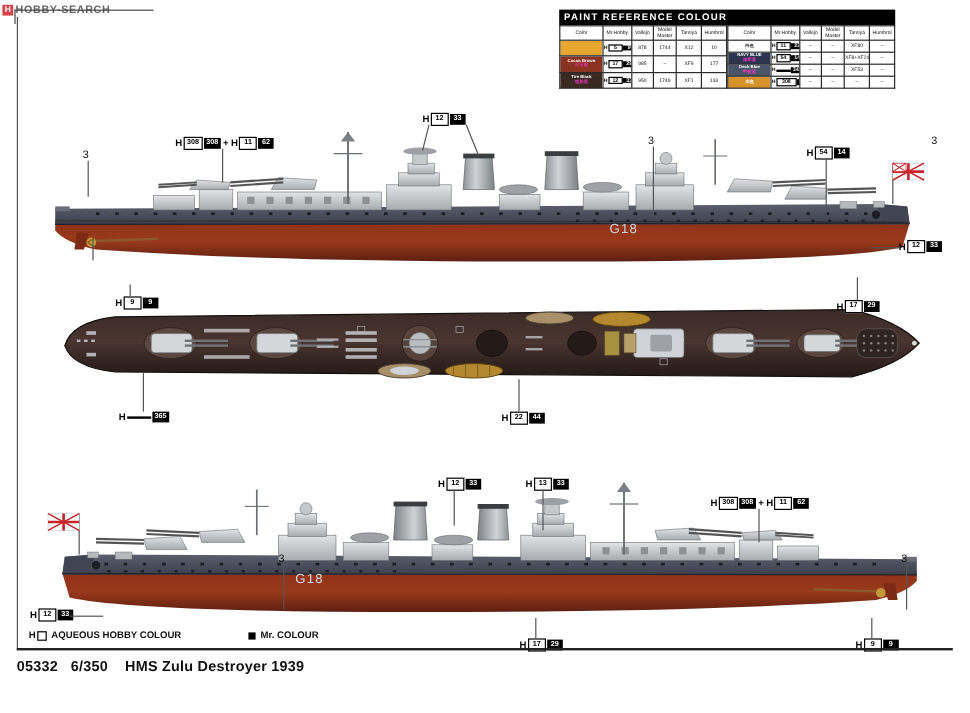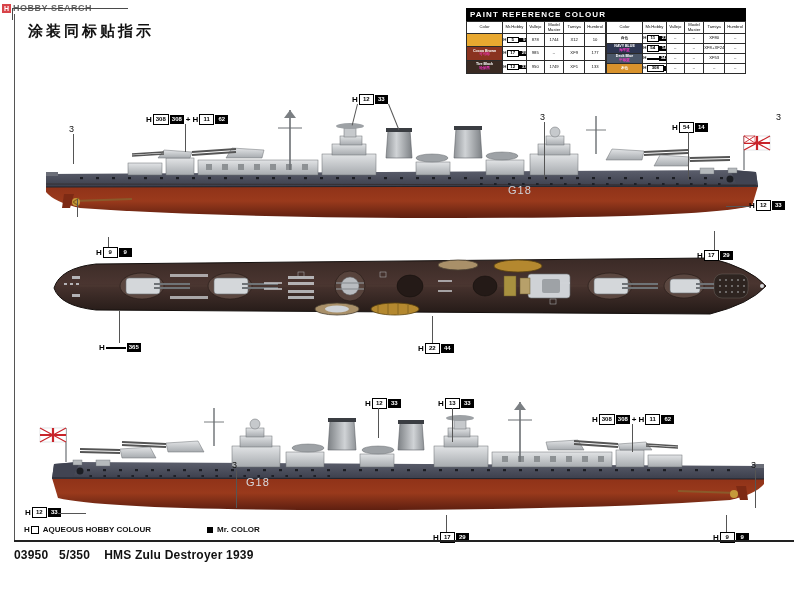--- a/index.html
+++ b/index.html
@@ -67,21 +67,20 @@
 <div class="page">
 
   <div class="wm-rule"></div>
   <div class="wm-vrule"></div>
   <div class="wm">
     <span class="wm-badge">H</span>
     <span class="wm-text">HOBBY-SEARCH</span>
   </div>
 
   <div class="frame-left"></div>
-  <div class="title-cn">涂装同标贴指示</div>
 
   <div class="paint">
     <div class="paint-hdr">PAINT  REFERENCE  COLOUR</div>
     <div style="display:flex;">
       <table class="pt">
         <colgroup>
             <col style="width:26%">
             <col style="width:17%">
             <col style="width:13%">
             <col style="width:14%">
@@ -812,25 +811,25 @@
     <span class="black">9</span>
   </div>
   <div class="lead" style="left:726px;top:515px;height:17px;"></div>
 
   <div class="legend">
     <span class="lg-h">H</span>
     <span class="lg-box"></span>
     <span>AQUEOUS HOBBY COLOUR</span>
     <span class="lg-gap"></span>
     <span class="lg-sq"></span>
-    <span>Mr. COLOR</span>
+    <span>Mr. COLOUR</span>
   </div>
 
   <div class="botrule"></div>
   <div class="footer">
-    <span>03950</span>
+    <span>05332</span>
     <span>&nbsp;</span>
-    <span>5/350</span>
+    <span>6/350</span>
     <span>&nbsp;&nbsp;</span>
     <span>HMS Zulu Destroyer 1939</span>
   </div>
 
 </div>
 
 </body></html>

